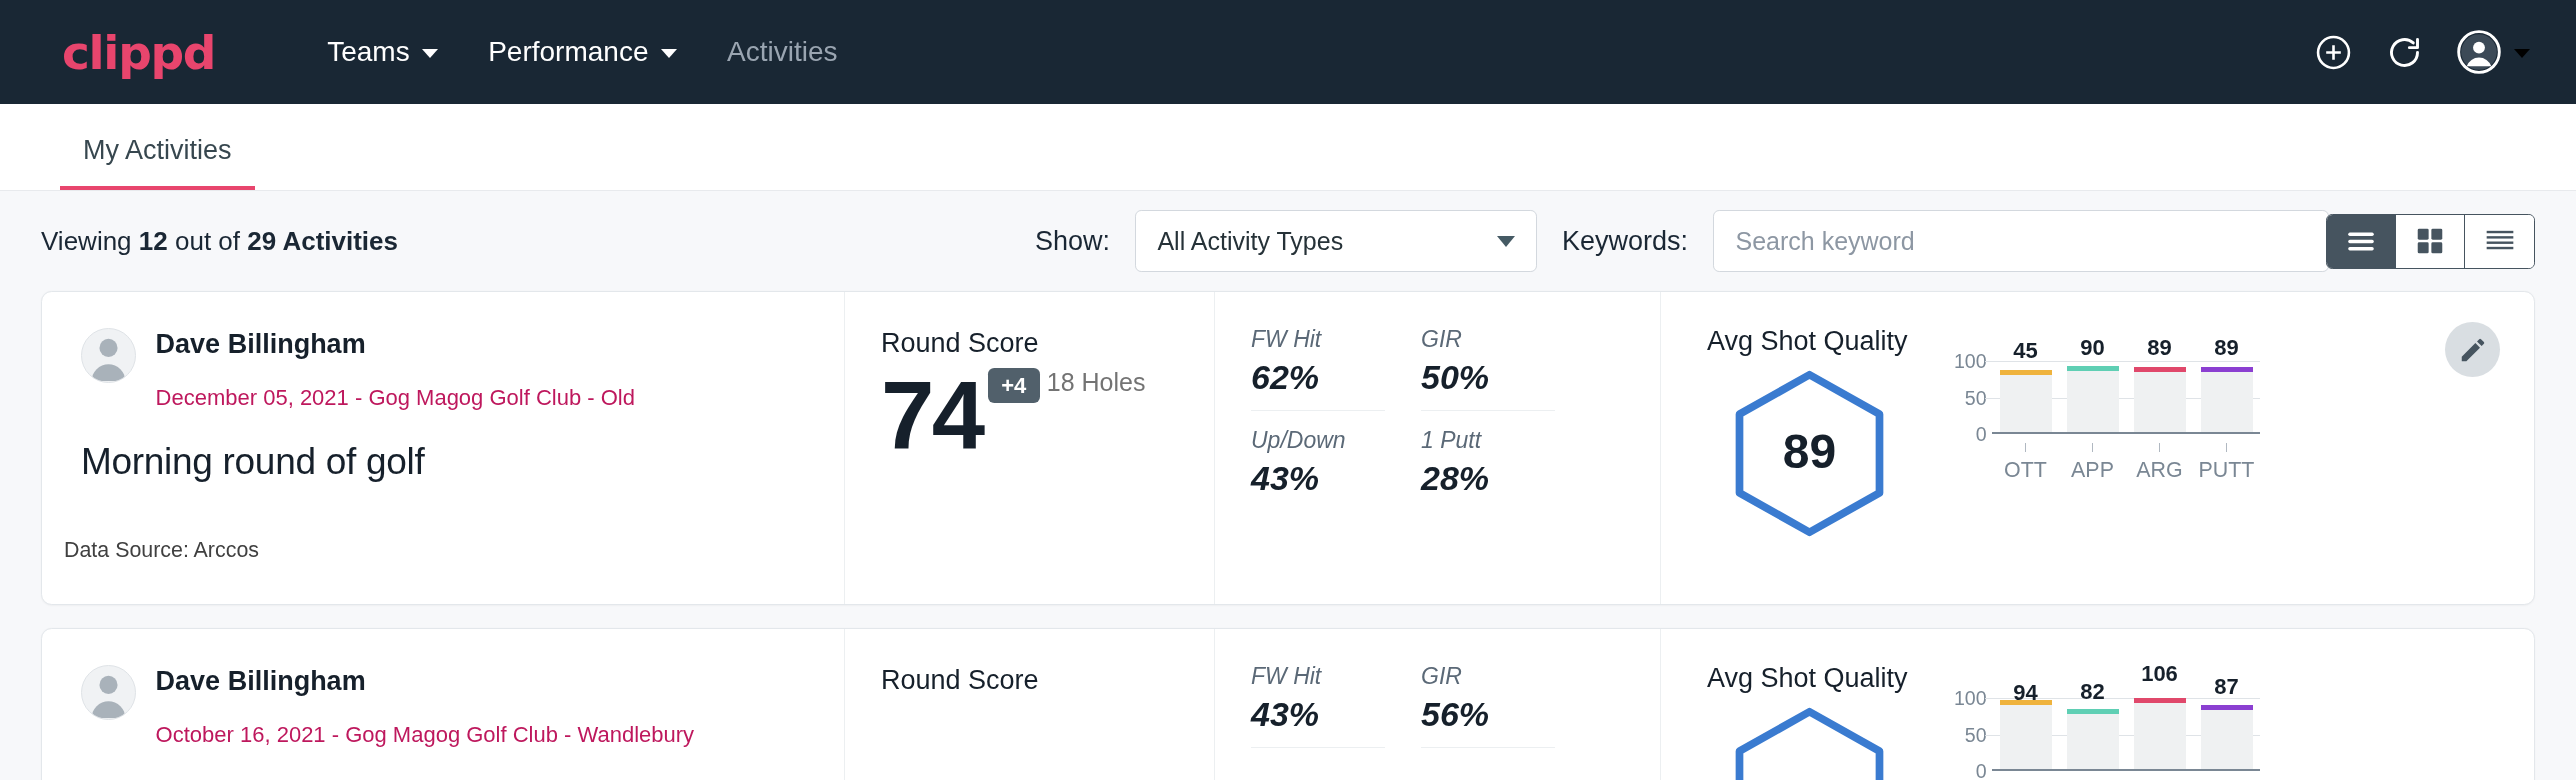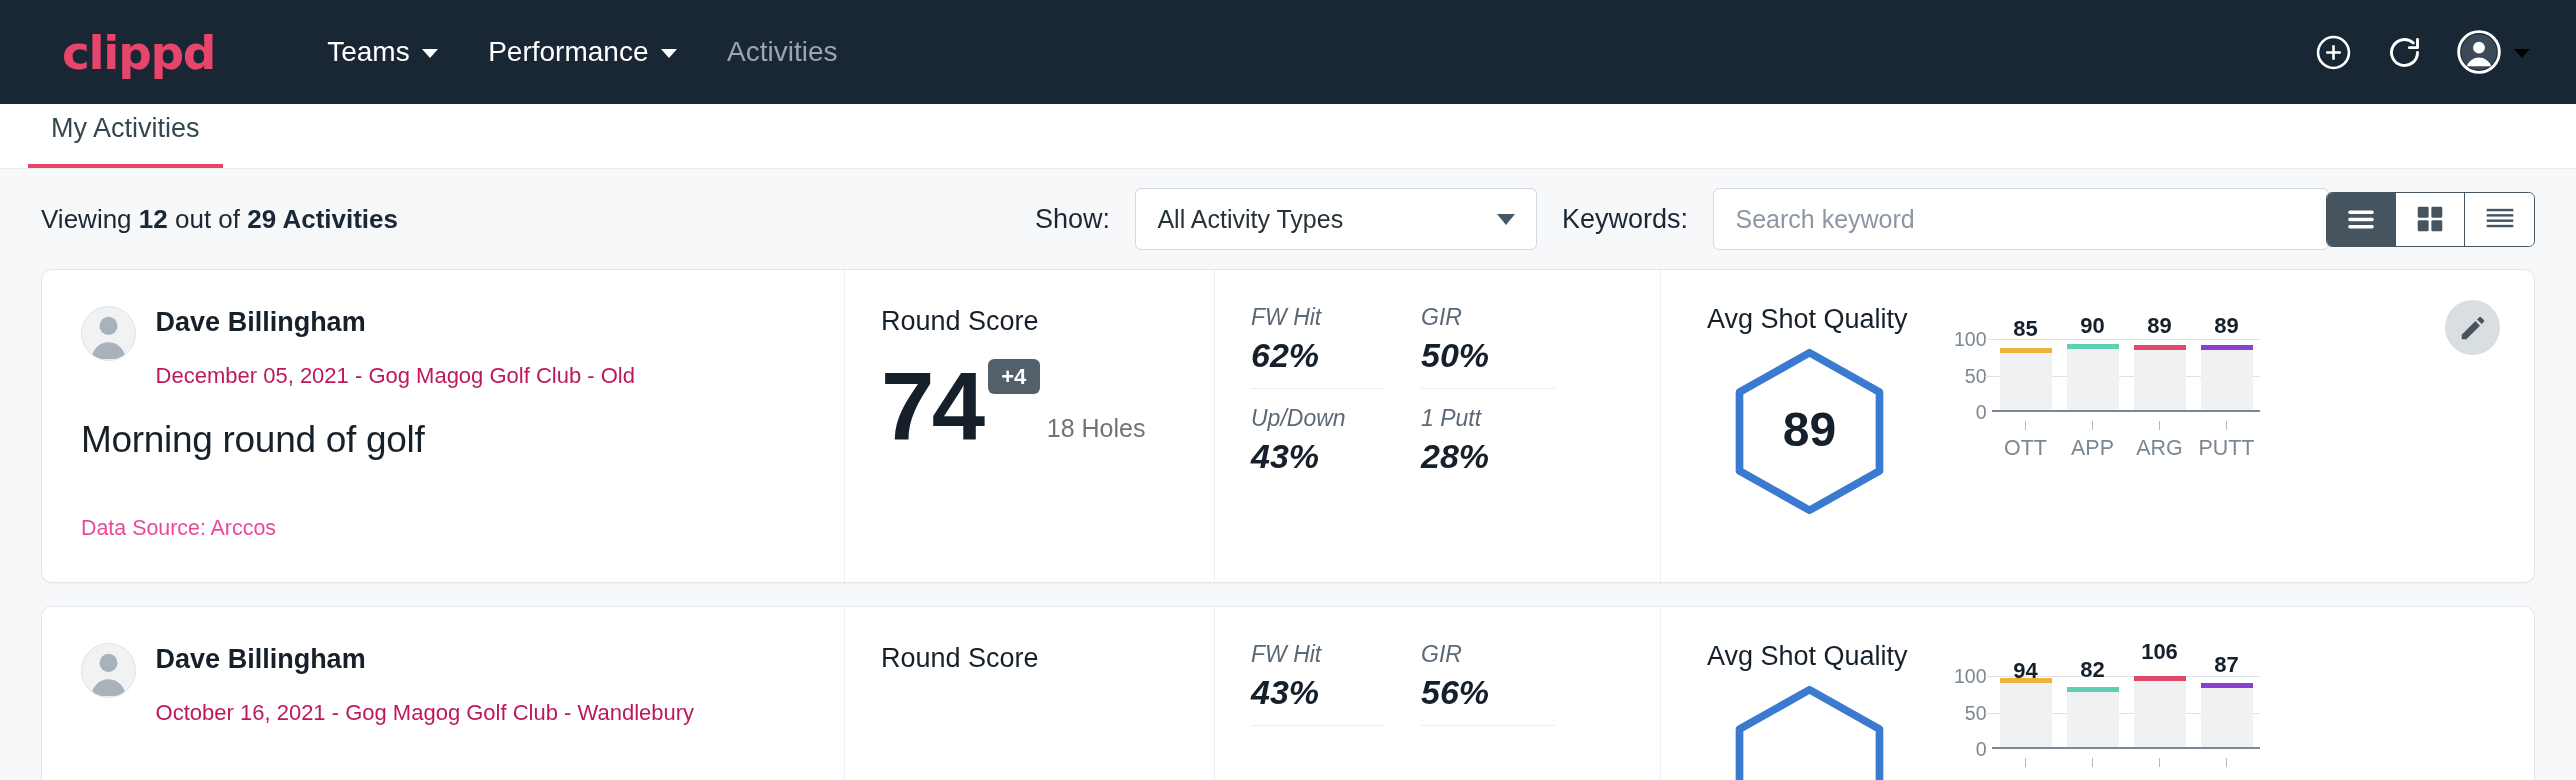--- a/index.html
+++ b/index.html
@@ -51,25 +51,25 @@
     margin-left: auto;
     display: flex;
     align-items: center;
     gap: 32px;
   }
   .icon-btn { cursor: pointer; display: flex; align-items: center; }
   .avatar-wrap { display: flex; align-items: center; gap: 12.5px; cursor: pointer; }
 
   
   .tabstrip {
-    height: 65px;
+    height: 87px;
     background: #ffffff;
     display: flex;
     align-items: flex-end;
-    padding-left: 28px;
+    padding-left: 60px;
     border-bottom: 0.9px solid #e8eaed;
   }
   .tab {
     font-size: 27px;
     color: #37474f;
     padding: 0 23px 19.6px 23px;
     border-bottom: 4.5px solid #e8456d;
     cursor: pointer;
   }
 
@@ -164,29 +164,29 @@
     border-radius: 50%;
     background: #f0f2f4;
     border: 0.9px solid #dfe3e7;
     display: flex; align-items: flex-end; justify-content: center;
     overflow: hidden;
     flex: none;
   }
   .pname { font-size: 27px; font-weight: 700; color: #16202b; line-height: 1.25; }
   .pmeta { font-size: 22px; color: #be185d; margin-top: 23px; }
   .ctitle { font-size: 37px; color: #16202b; margin-top: 30px; letter-spacing: -0.3px; }
-  .csource { font-size: 21.4px; color: #ec4899; position: absolute; bottom: 41px; left: 39px; }
+  .csource { font-size: 21.4px; color: #404040; position: absolute; bottom: 41px; left: 22px; }
 
   .col-score {
     width: 370px;
     padding: 36px 0 0 36px;
     border-right: 0.9px solid #eceff1;
   }
   .section-lbl { font-size: 27px; color: #16202b; }
-  .scorerow { display: flex; align-items: flex-end; margin-top: 22px; }
+  .scorerow { display: flex; margin-top: 9px; }
   .bignum {
     font-size: 96px; font-weight: 700; color: #16202b;
     line-height: 1.0; letter-spacing: -2.7px;
   }
   .badge {
     background: #51606b; color: #fff;
     font-size: 22px; font-weight: 700;
     border-radius: 6.2px;
     padding: 4.5px 13.4px;
     margin-left: 5.4px;
@@ -431,21 +431,21 @@
             <div class="yaxis">
               <div class="ytick" style="top:0">100</div>
               <div class="ytick" style="top:37px">50</div>
               <div class="ytick" style="top:73px">0</div>
             </div>
             <div class="plot">
               <div class="grid-line" style="top:0"></div>
               <div class="grid-line" style="top:37px"></div>
               <div class="bars">
                 <div class="bar-slot">
-                  <div class="bar-val" style="bottom:68px">85</div>
+                  <div class="bar-val" style="bottom:68px">45</div>
                   <div class="bar" style="height:62px;border-top-color:#efb33d"></div>
                 </div>
                 <div class="bar-slot">
                   <div class="bar-val" style="bottom:71px">90</div>
                   <div class="bar" style="height:66px;border-top-color:#5fcfb4"></div>
                 </div>
                 <div class="bar-slot">
                   <div class="bar-val" style="bottom:71px">89</div>
                   <div class="bar" style="height:65px;border-top-color:#e0486b"></div>
                 </div>

